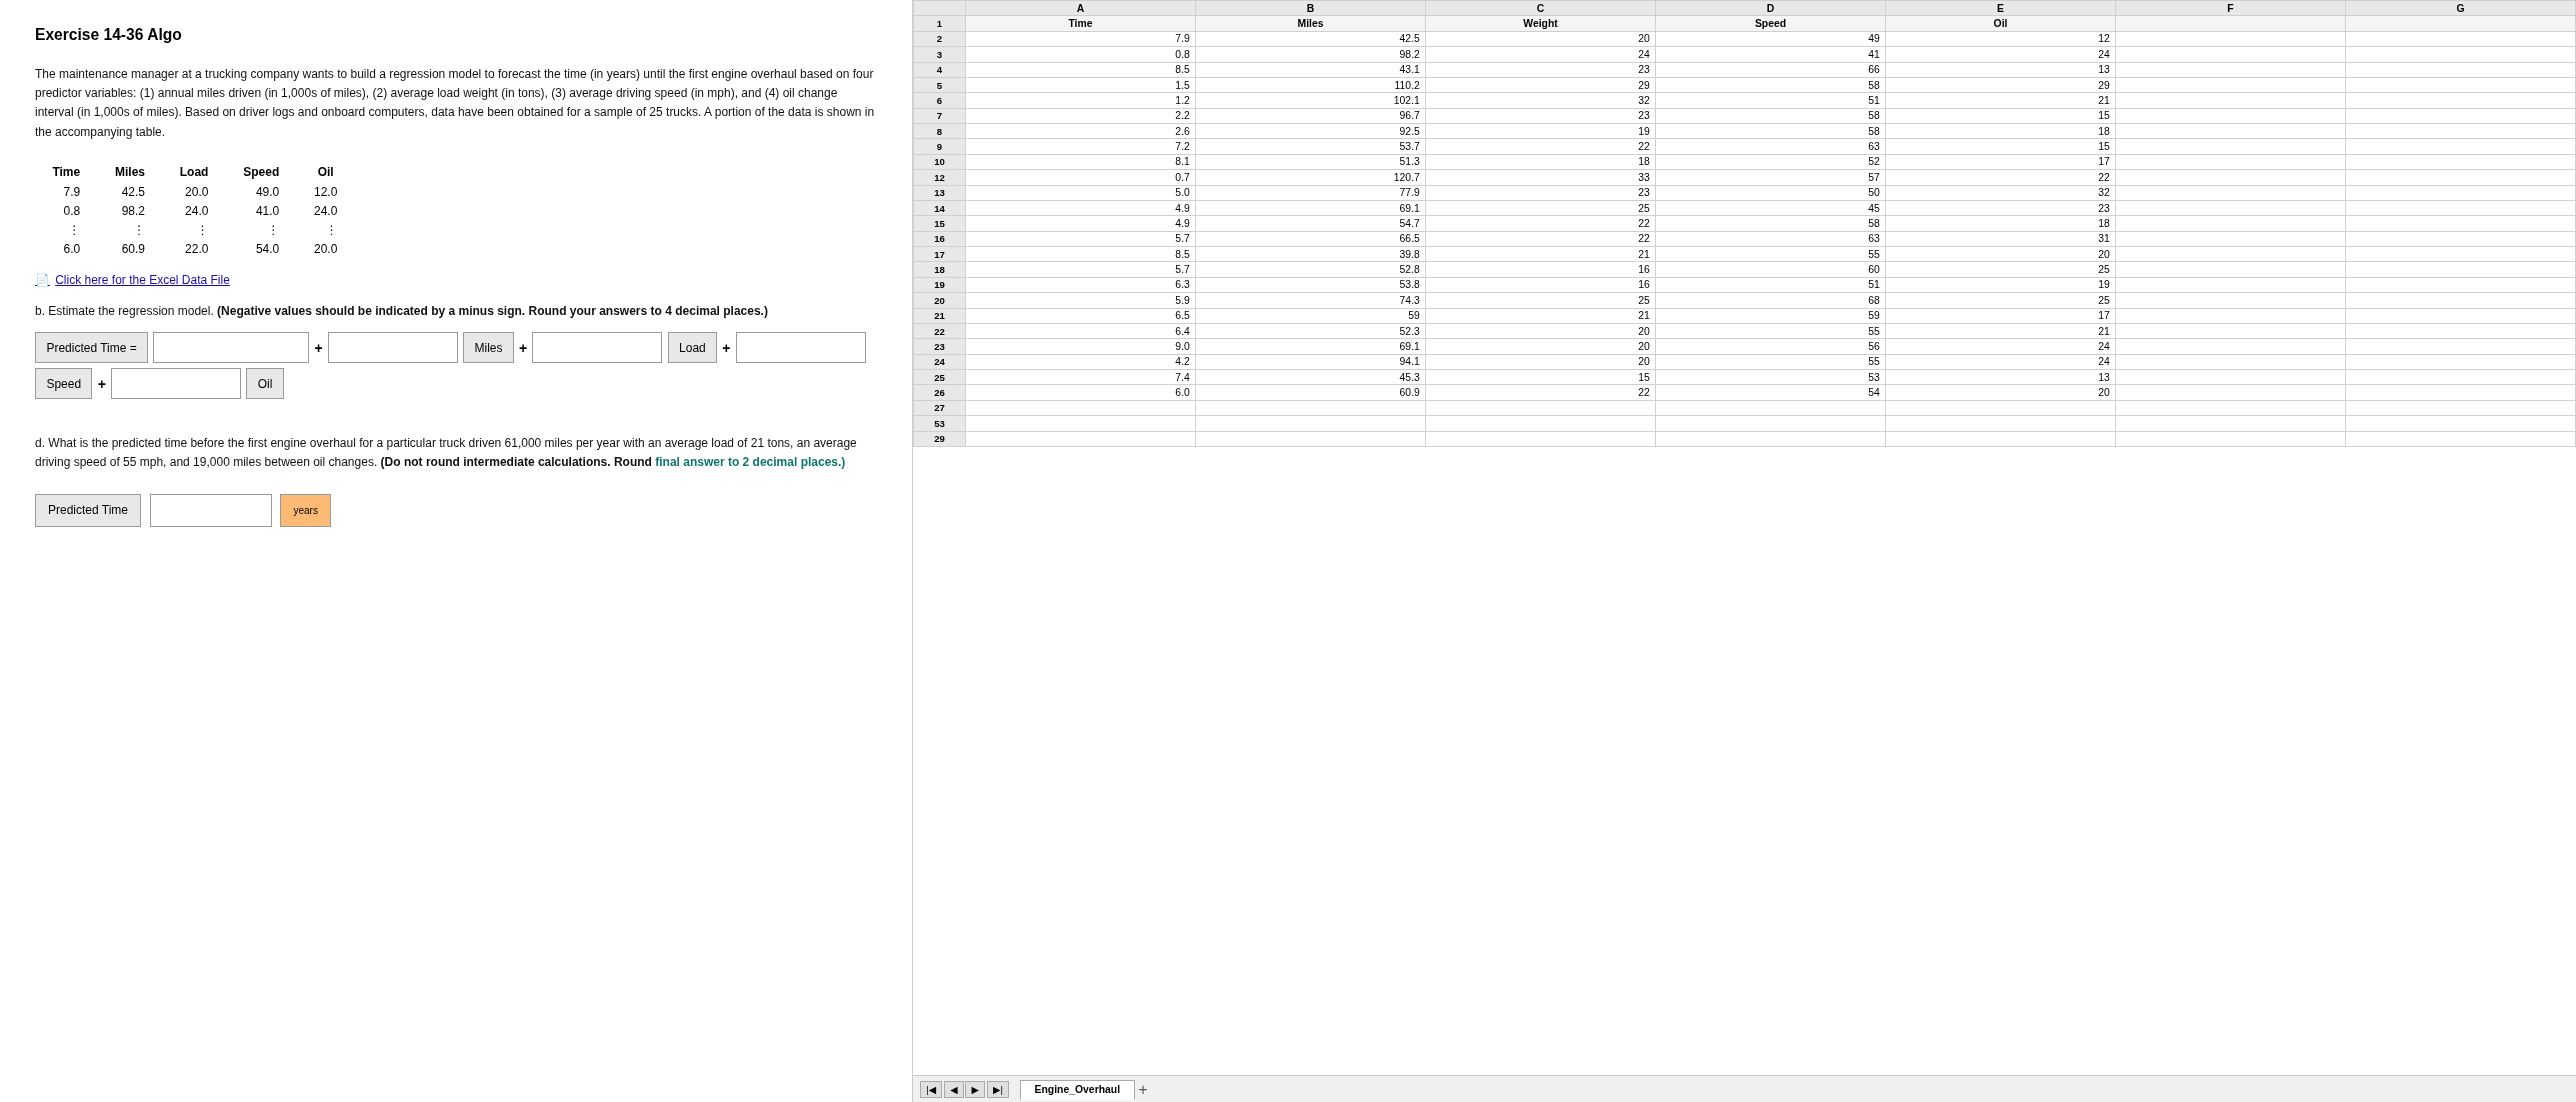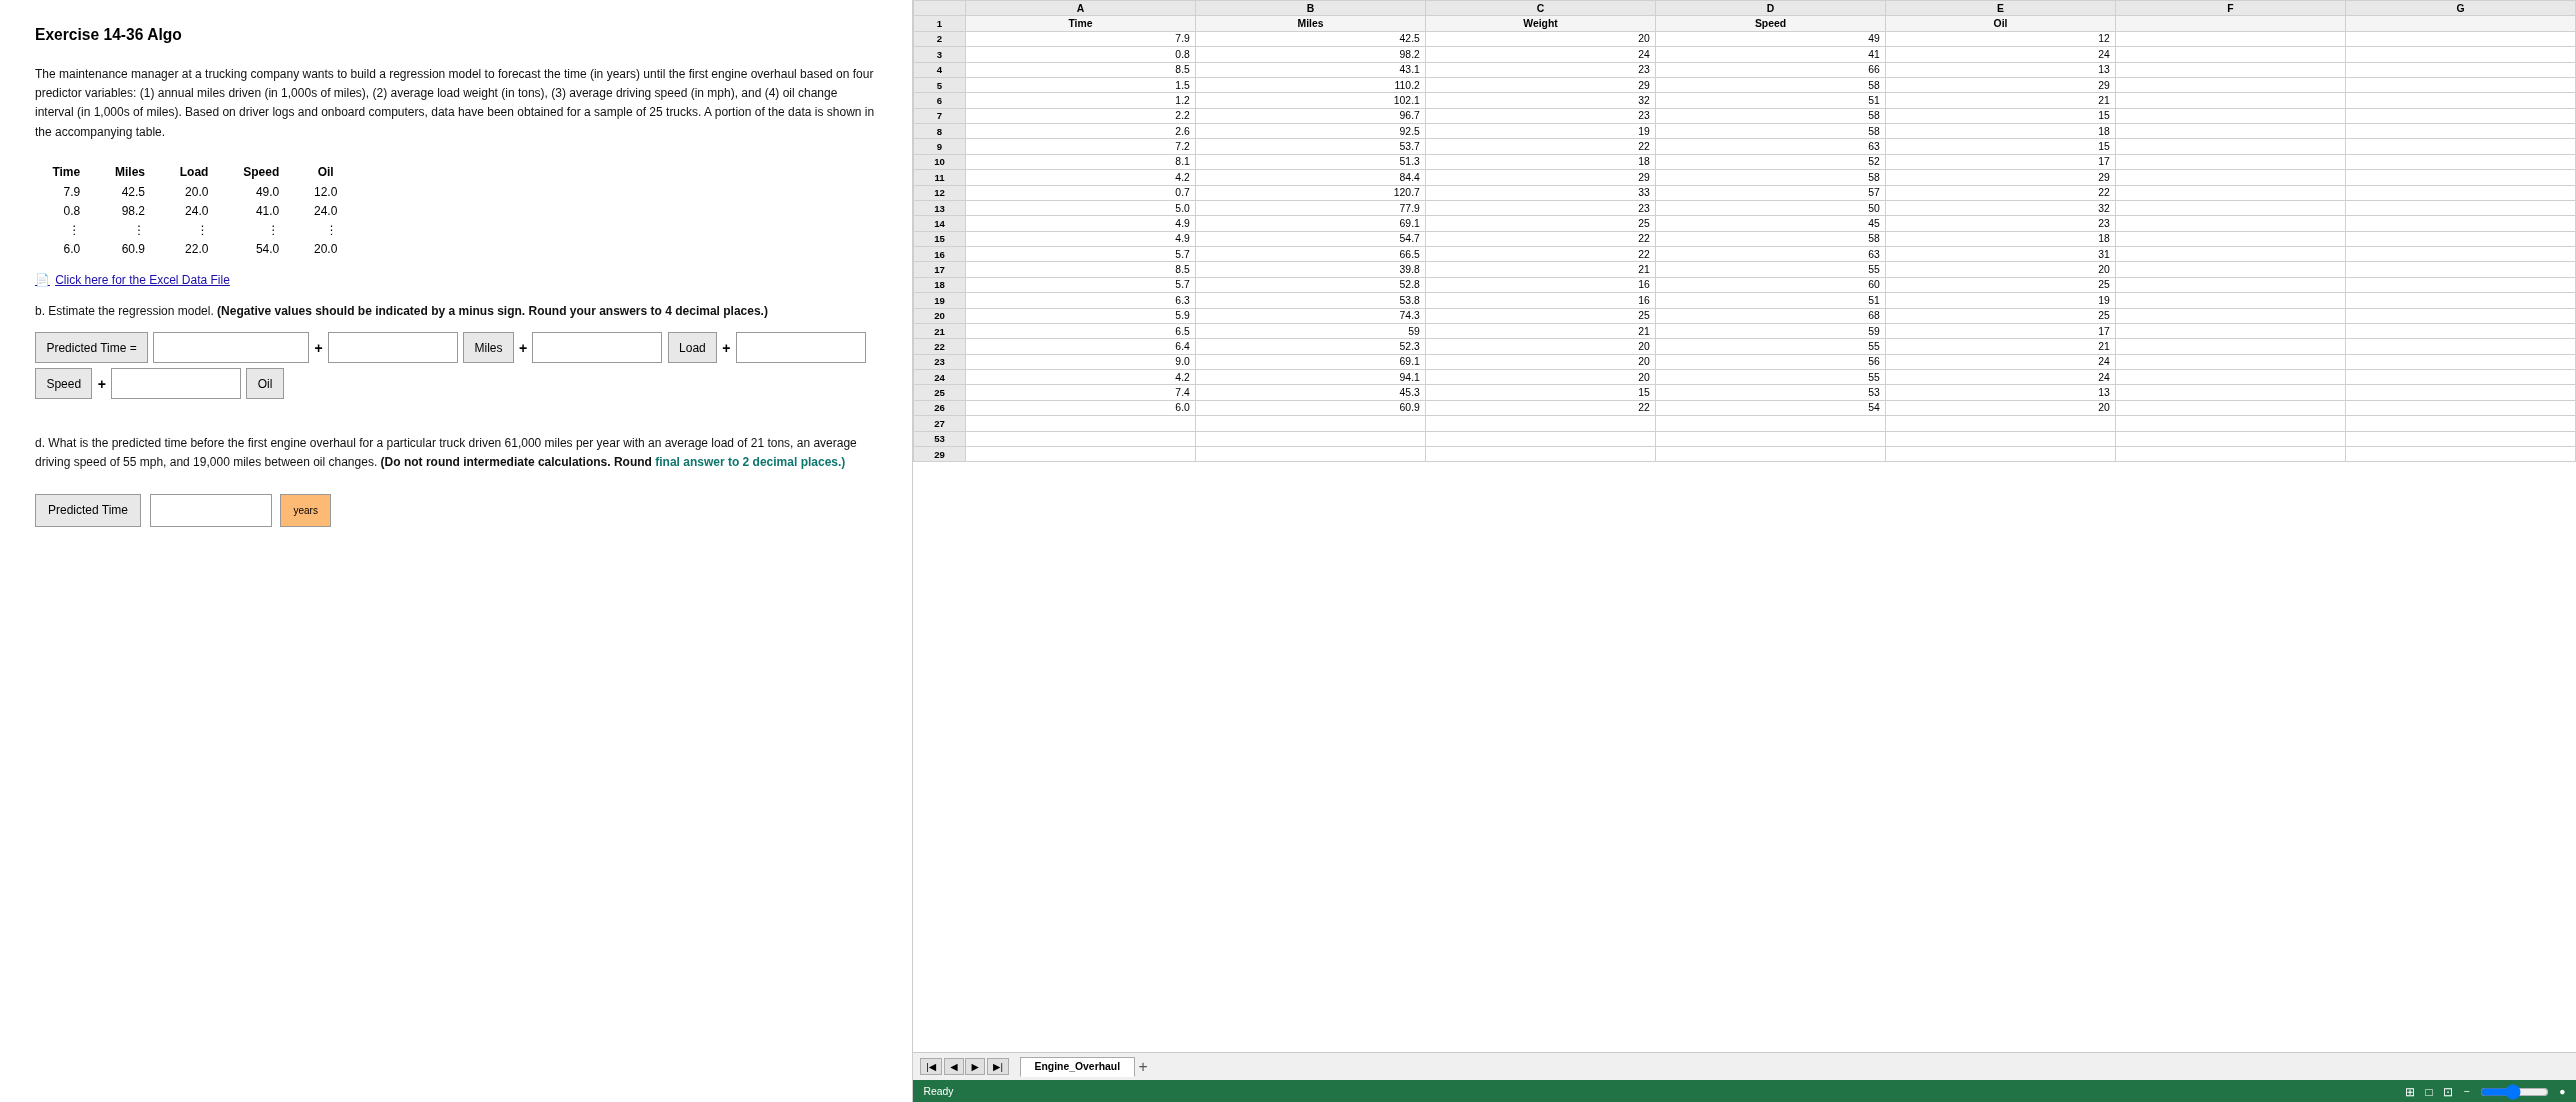--- a/index.html
+++ b/index.html
@@ -480,30 +480,20 @@
             <td class="row-header">10</td>
             <td class="data-cell">8.1</td>
             <td class="data-cell">51.3</td>
             <td class="data-cell">18</td>
             <td class="data-cell">52</td>
             <td class="data-cell">17</td>
             <td class="data-cell"></td>
             <td class="data-cell"></td>
           </tr>
           <tr>
-            <td class="row-header">11</td>
-            <td class="data-cell">4.2</td>
-            <td class="data-cell">84.4</td>
-            <td class="data-cell">29</td>
-            <td class="data-cell">58</td>
-            <td class="data-cell">29</td>
-            <td class="data-cell"></td>
-            <td class="data-cell"></td>
-          </tr>
-          <tr>
             <td class="row-header">12</td>
             <td class="data-cell">0.7</td>
             <td class="data-cell">120.7</td>
             <td class="data-cell">33</td>
             <td class="data-cell">57</td>
             <td class="data-cell">22</td>
             <td class="data-cell"></td>
             <td class="data-cell"></td>
           </tr>
           <tr>
@@ -684,25 +674,14 @@
     <div class="sheet-tab-nav">
       <button>|◀</button>
       <button>◀</button>
       <button>▶</button>
       <button>▶|</button>
     </div>
     <div class="active-tab">Engine_Overhaul</div>
     <button class="add-sheet-btn">+</button>
   </div>
 
-  <div class="status-bar">
-    <span>Ready</span>
-    <div class="status-right">
-      <span class="doc-icon">⊞</span>
-      <span class="doc-icon">□</span>
-      <span class="doc-icon">⊡</span>
-      <span>−</span>
-      <input type="range" class="zoom-slider" min="10" max="200" value="100" style="">
-      <span>●</span>
-    </div>
-  </div>
 </div>
 
 
 </body></html>

